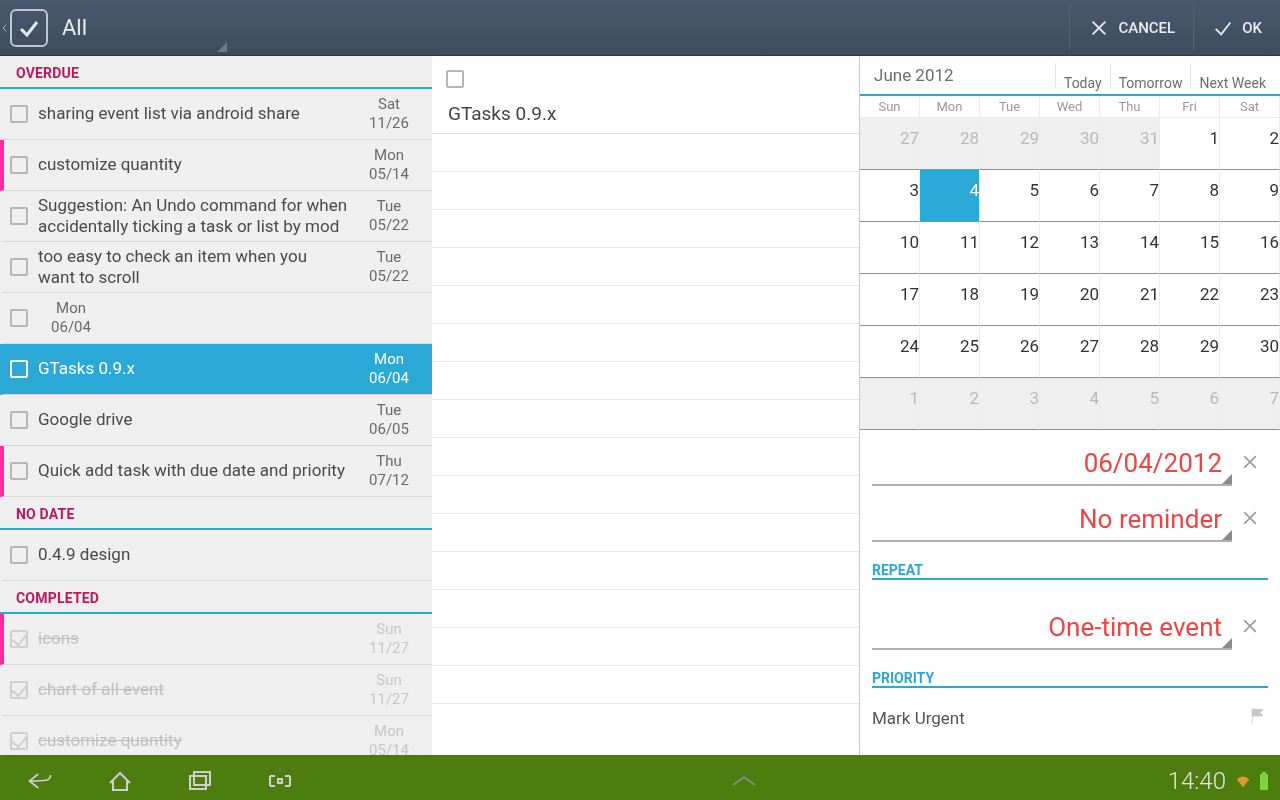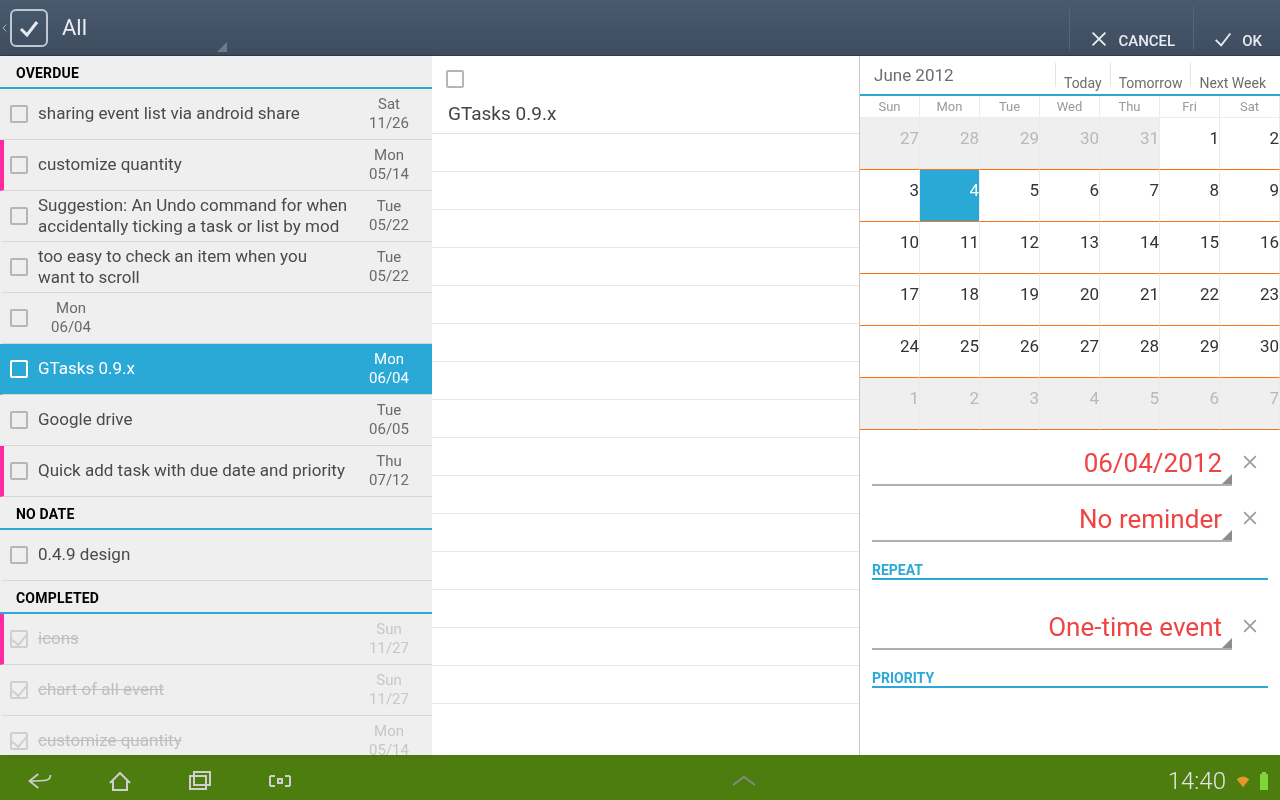--- a/index.html
+++ b/index.html
@@ -5,27 +5,27 @@
 *{margin:0;padding:0;box-sizing:border-box;font-family:Roboto,Arial,sans-serif;-webkit-user-select:none;user-select:none}
 html,body{width:1280px;height:800px;overflow:hidden;background:#000}
 .app{width:1280px;height:755px;display:flex;flex-direction:column;background:#f4f4f4}
 .topbar{height:56px;background:linear-gradient(#4a5a6e,#3d4c5f);display:flex;align-items:center;color:#fff;border-bottom:1px solid #2e3a48}
 .back-chevron{width:10px;height:56px;display:flex;align-items:center;justify-content:center;color:#d8dde4}
 .app-icon{width:38px;height:38px;border:2px solid #bfc7d0;border-radius:6px;display:flex;align-items:center;justify-content:center;margin-right:14px}
 .app-icon svg{width:24px;height:24px;stroke:#e4e9ef;stroke-width:3;fill:none}
 .list-selector{position:relative;font-size:22px;color:#e8ecf1;padding:0 140px 0 0;height:56px;line-height:56px}
 .list-selector .tri{position:absolute;right:0;bottom:4px;width:0;height:0;border-left:10px solid transparent;border-bottom:10px solid #6d7a8a}
 .topbar-spacer{flex:1}
-.topbar-btn{display:flex;align-items:flex-end;padding:0 18px;height:44px;color:#e8ecf1;font-size:15px;font-weight:500;cursor:pointer;border-left:1px solid #566475}
+.topbar-btn{display:flex;align-items:center;padding:0 18px;height:44px;color:#e8ecf1;font-size:15px;font-weight:500;cursor:pointer;border-left:1px solid #566475}
 .topbar-btn svg{width:22px;height:22px;margin-right:8px;stroke:#e8ecf1;stroke-width:2;fill:none}
 .main{flex:1;display:flex;min-height:0}
 .col-left{width:432px;background:#efefef;display:flex;flex-direction:column;overflow-y:auto;box-shadow:4px 0 6px -2px rgba(0,0,0,.2)}
 .col-mid{flex:1;background:#fff;display:flex;flex-direction:column;border-right:1px solid #c9c9c9}
 .col-right{width:420px;background:#fff;display:flex;flex-direction:column}
-.section-label{font-size:14px;font-weight:700;color:#000000;padding:9px 16px 6px;border-bottom:2px solid #2aa9d6;letter-spacing:.2px}
+.section-label{font-size:14px;font-weight:700;color:#be185d;padding:9px 16px 6px;border-bottom:2px solid #2aa9d6;letter-spacing:.2px}
 .task-row{display:flex;align-items:center;border-bottom:1px solid #d6d6d6;border-left:4px solid transparent;min-height:51px;padding:3px 10px 3px 0;background:#efefef}
 .task-row .cb{width:18px;height:18px;border:2px solid #b6b6b6;border-radius:2px;margin:0 10px 0 6px;flex-shrink:0;position:relative}
 .task-row.completed .cb{border-color:#cfcfcf}
 .task-row.completed .cb:after{content:"";position:absolute;left:3px;top:-1px;width:7px;height:12px;border-right:2px solid #cfcfcf;border-bottom:2px solid #cfcfcf;transform:rotate(40deg)}
 .task-row .txt{flex:1;font-size:17px;color:#4a4a4a;line-height:1.25;padding-right:8px}
 .task-row.completed .txt{color:#bfbfbf;text-decoration:line-through}
 .task-row .date{width:66px;text-align:center;font-size:15px;color:#6a6a6a;line-height:1.25}
 .task-row.completed .date{color:#c7c7c7}
 .task-row.selected{background:#2aa9d6;color:#fff}
 .task-row.selected .txt,.task-row.selected .date{color:#fff}
@@ -266,20 +266,26 @@
         <div class="field-drop">
           <span>One-time event</span>
           <span class="tri"></span>
         </div>
         <div class="field-x"><svg viewBox="0 0 24 24">
               <path d="M5 5 L19 19 M19 5 L5 19"></path>
             </svg></div>
       </div>
 
       <div class="sec-head">PRIORITY</div>
+      <div class="priority-row">
+        <span>Mark Urgent</span>
+        <span class="flag"><svg width="20" height="20" viewBox="0 0 24 24">
+              <path d="M5 3 V21 M5 4 H18 L14 8 L18 12 H5" fill="#c7c7c7" stroke="#c7c7c7"></path>
+            </svg></span>
+      </div>
     </div>
   </div>
 </div>
 
 <div class="sysbar">
   <div class="sysbtn">
       <svg width="28" height="24" viewBox="0 0 32 24">
         <path d="M14 4 L4 12 L14 20 M4 12 C 22 12 28 12 28 5"></path>
       </svg>
     </div>

